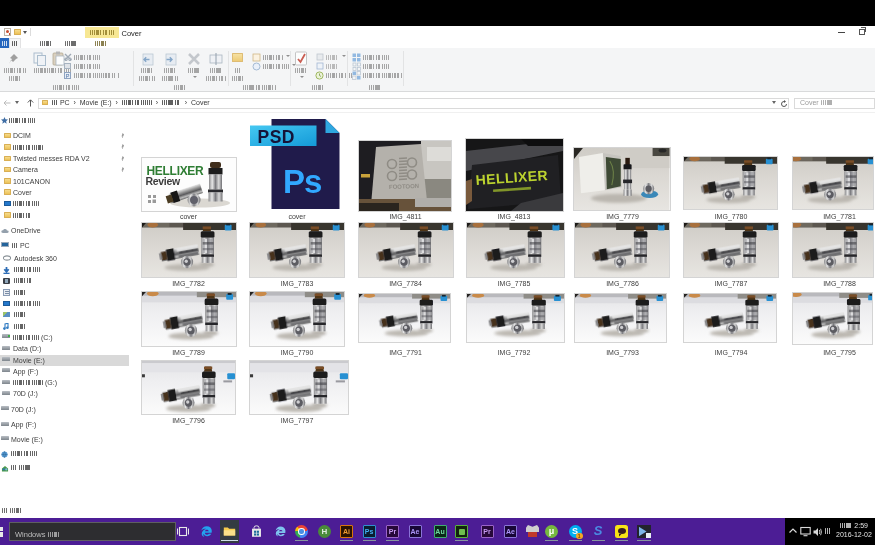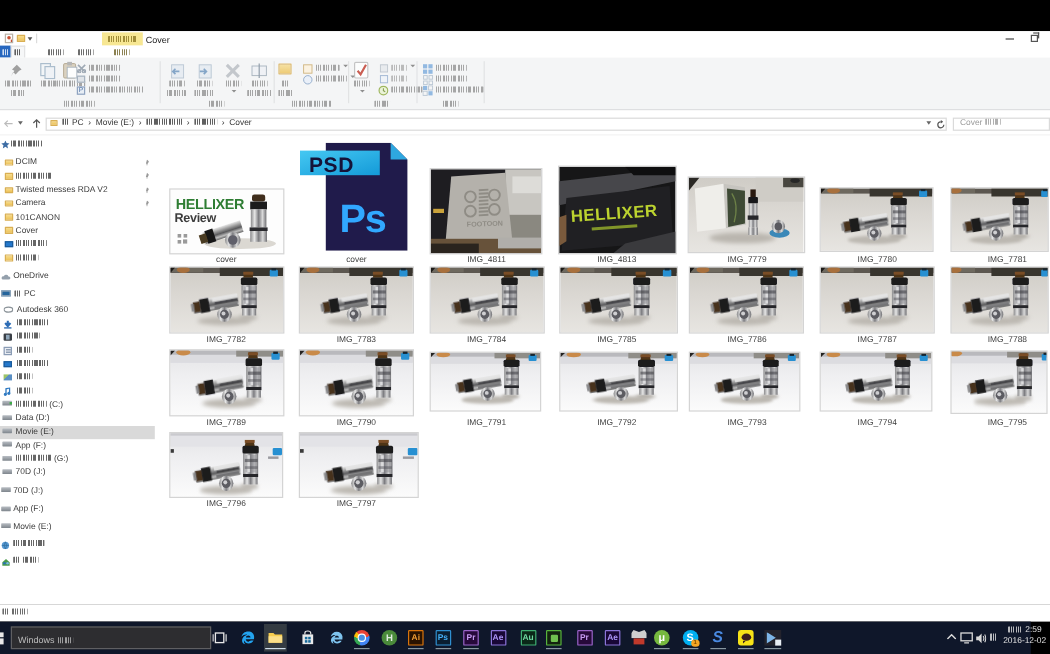--- a/index.html
+++ b/index.html
@@ -17,21 +17,21 @@
 #sidebar{position:absolute;left:0;top:87px;width:130px;height:391px;background:#fff;color:#3b3b3b;overflow:hidden}
 .trow{position:absolute;left:0;width:129px;height:11px;line-height:11px;white-space:nowrap}
 .tico{position:absolute;top:2.5px}
 .fold{background:linear-gradient(#f6dc8e,#edc257);border:.5px solid #d9af54;border-radius:.5px;width:6.5px;height:5.5px}
 .pin{position:absolute;left:120px;top:2.5px;width:5px;height:5px;color:#8a8a8a}
 #content{position:absolute;left:130px;top:87px;width:745px;height:391px;background:#fff;overflow:hidden}
 .thumb{position:absolute;outline:1px solid rgba(160,160,160,.45)}
 .lbl{position:absolute;width:108px;text-align:center;color:#3c3c3c}
 .f7{font-size:7px}
 #status{position:absolute;left:0;top:478px;width:875px;height:14px;background:#fff;color:#444}
-#task{position:absolute;left:0;top:518px;width:859px;height:27px;background:#0f172a}
+#task{position:absolute;left:0;top:518px;width:785px;height:27px;background:#4c1d95}
 .tic{position:absolute;top:7px;width:13px;height:13px;border-radius:1px}
 .run{position:absolute;top:21.5px;height:1.5px;width:13px;background:#86959e}
 .dn{display:inline-block;width:0;height:0;border:2px solid transparent;border-top:2.5px solid #8f8f8f;vertical-align:1px;margin-left:1px}
 .adobe{color:#fff;font-size:7px;font-weight:bold;text-align:center;line-height:12px;letter-spacing:0}
 </style></head>
 <body>
 <svg width="0" height="0" style="position:absolute">
 <defs>
 <linearGradient id="tbl" x1="0" y1="0" x2="0" y2="1">
  <stop offset="0" stop-color="#cfccc6"></stop>

